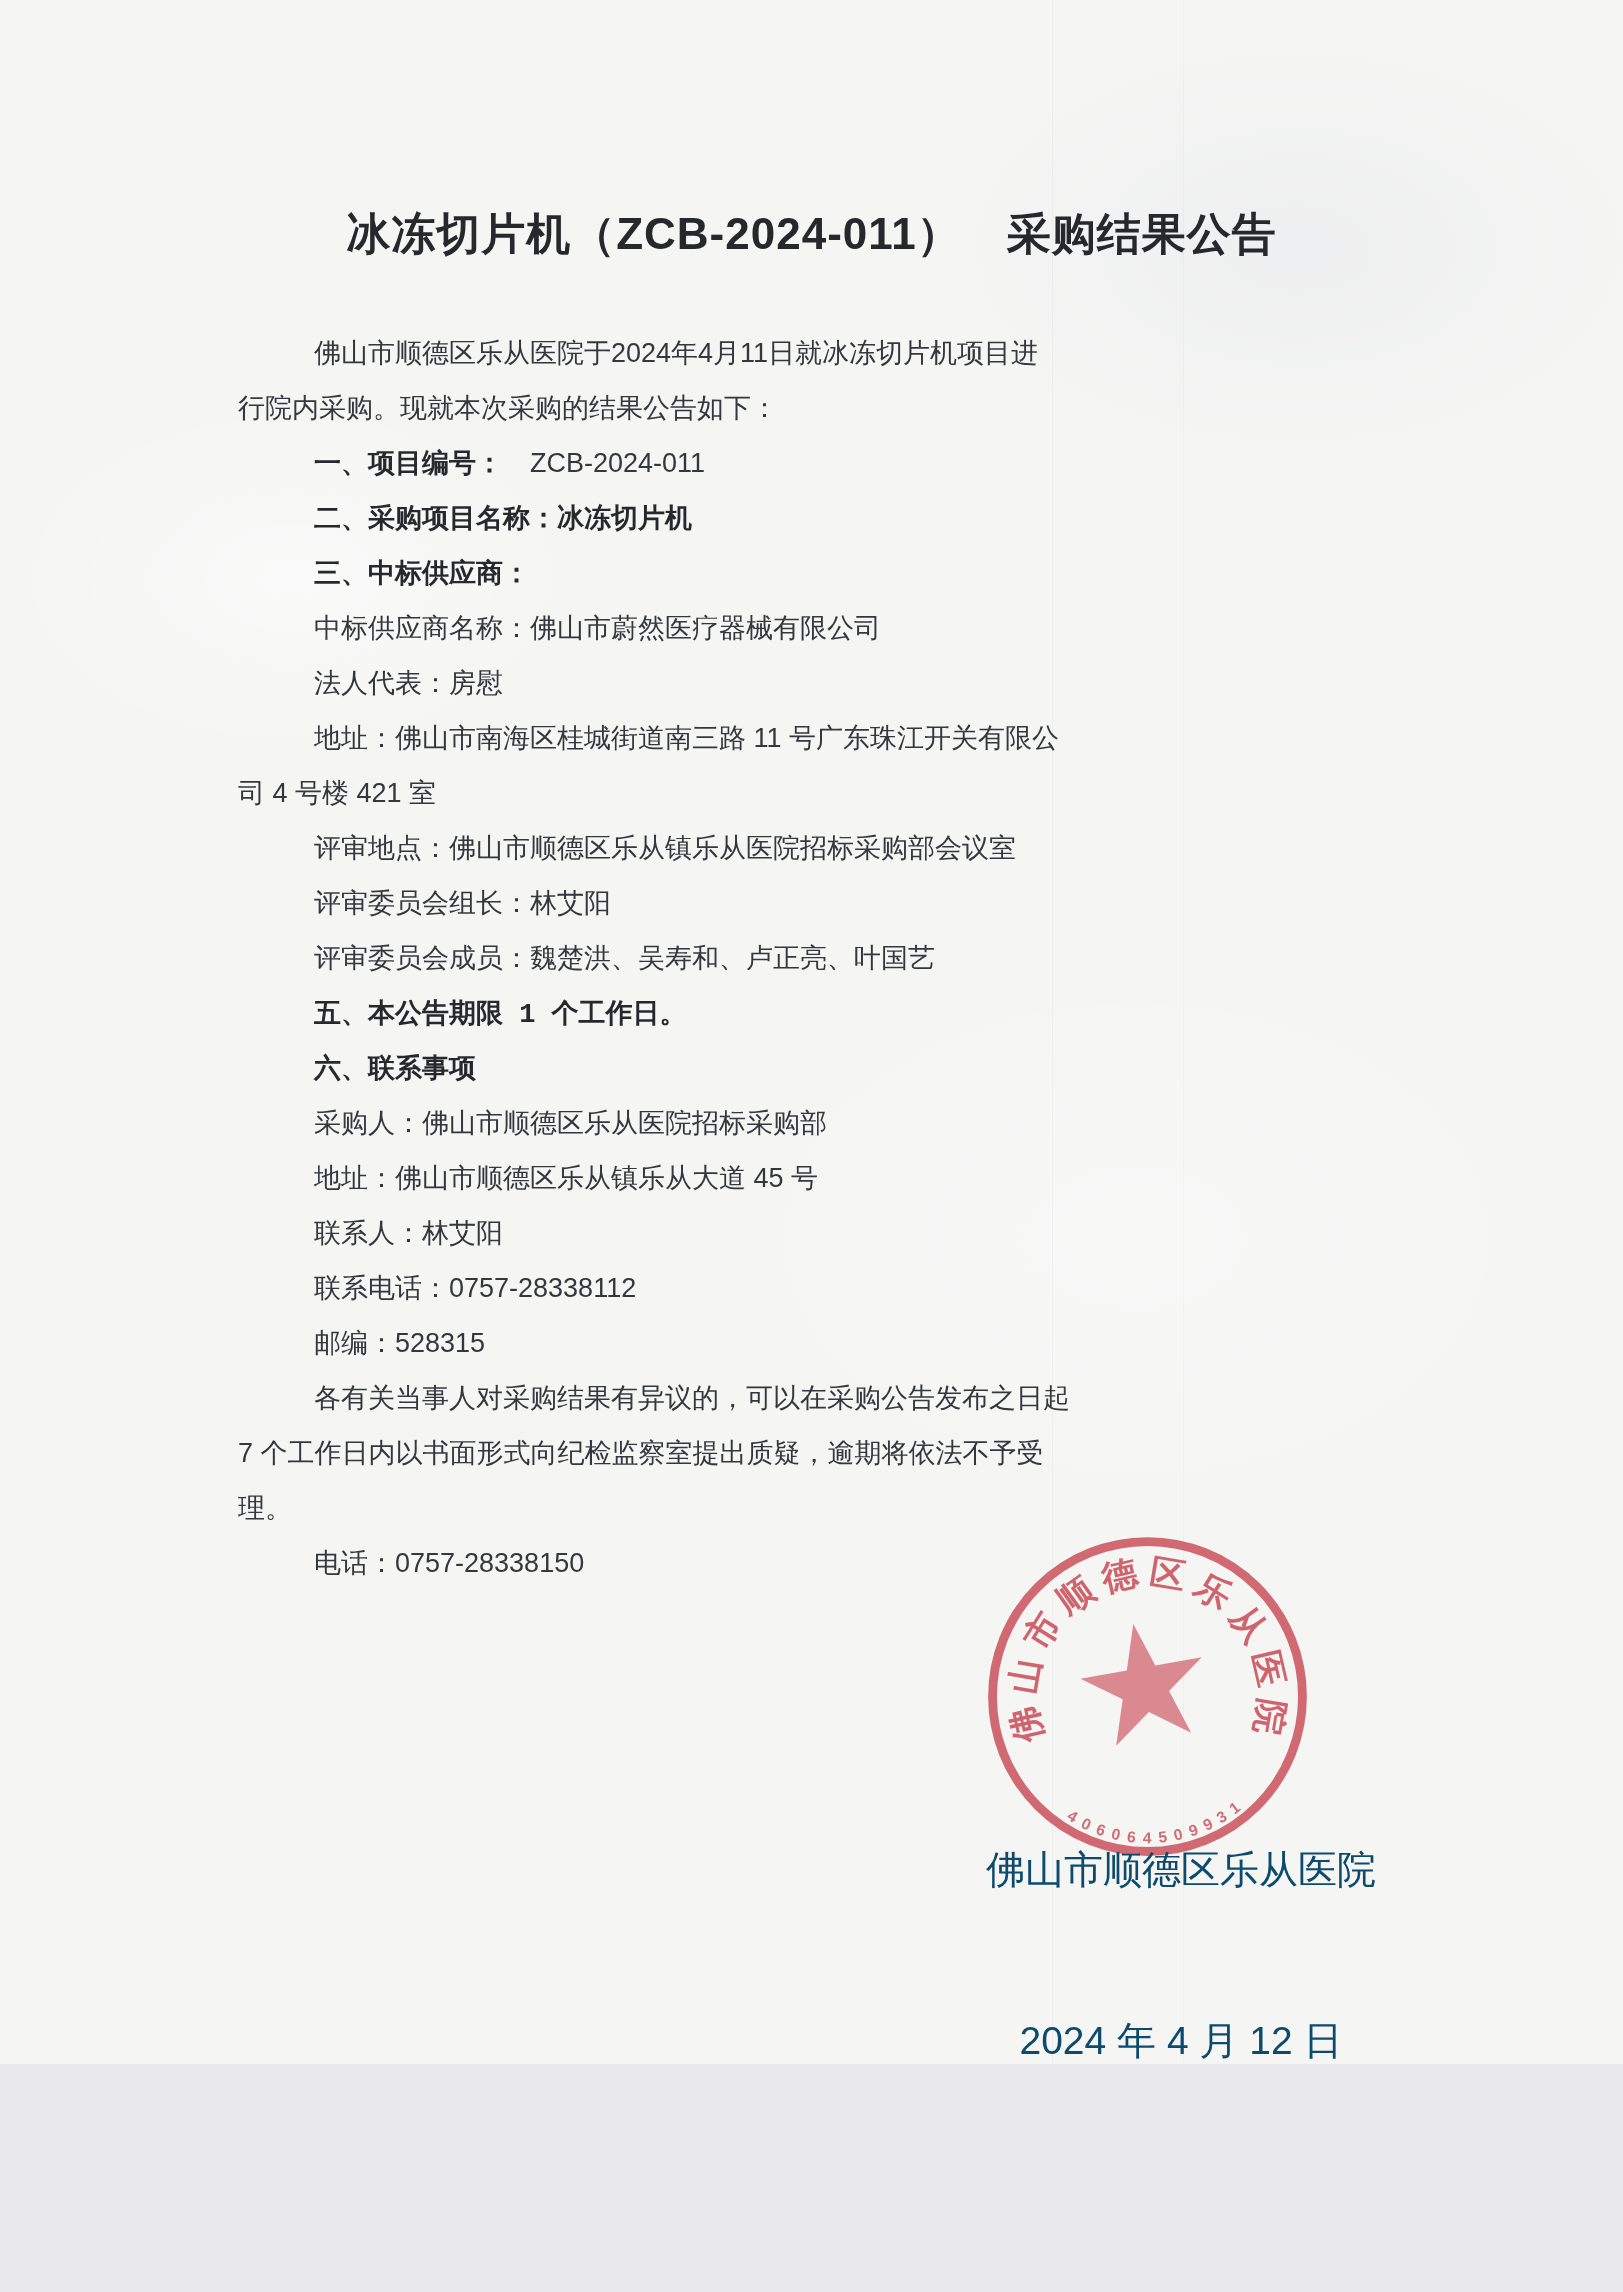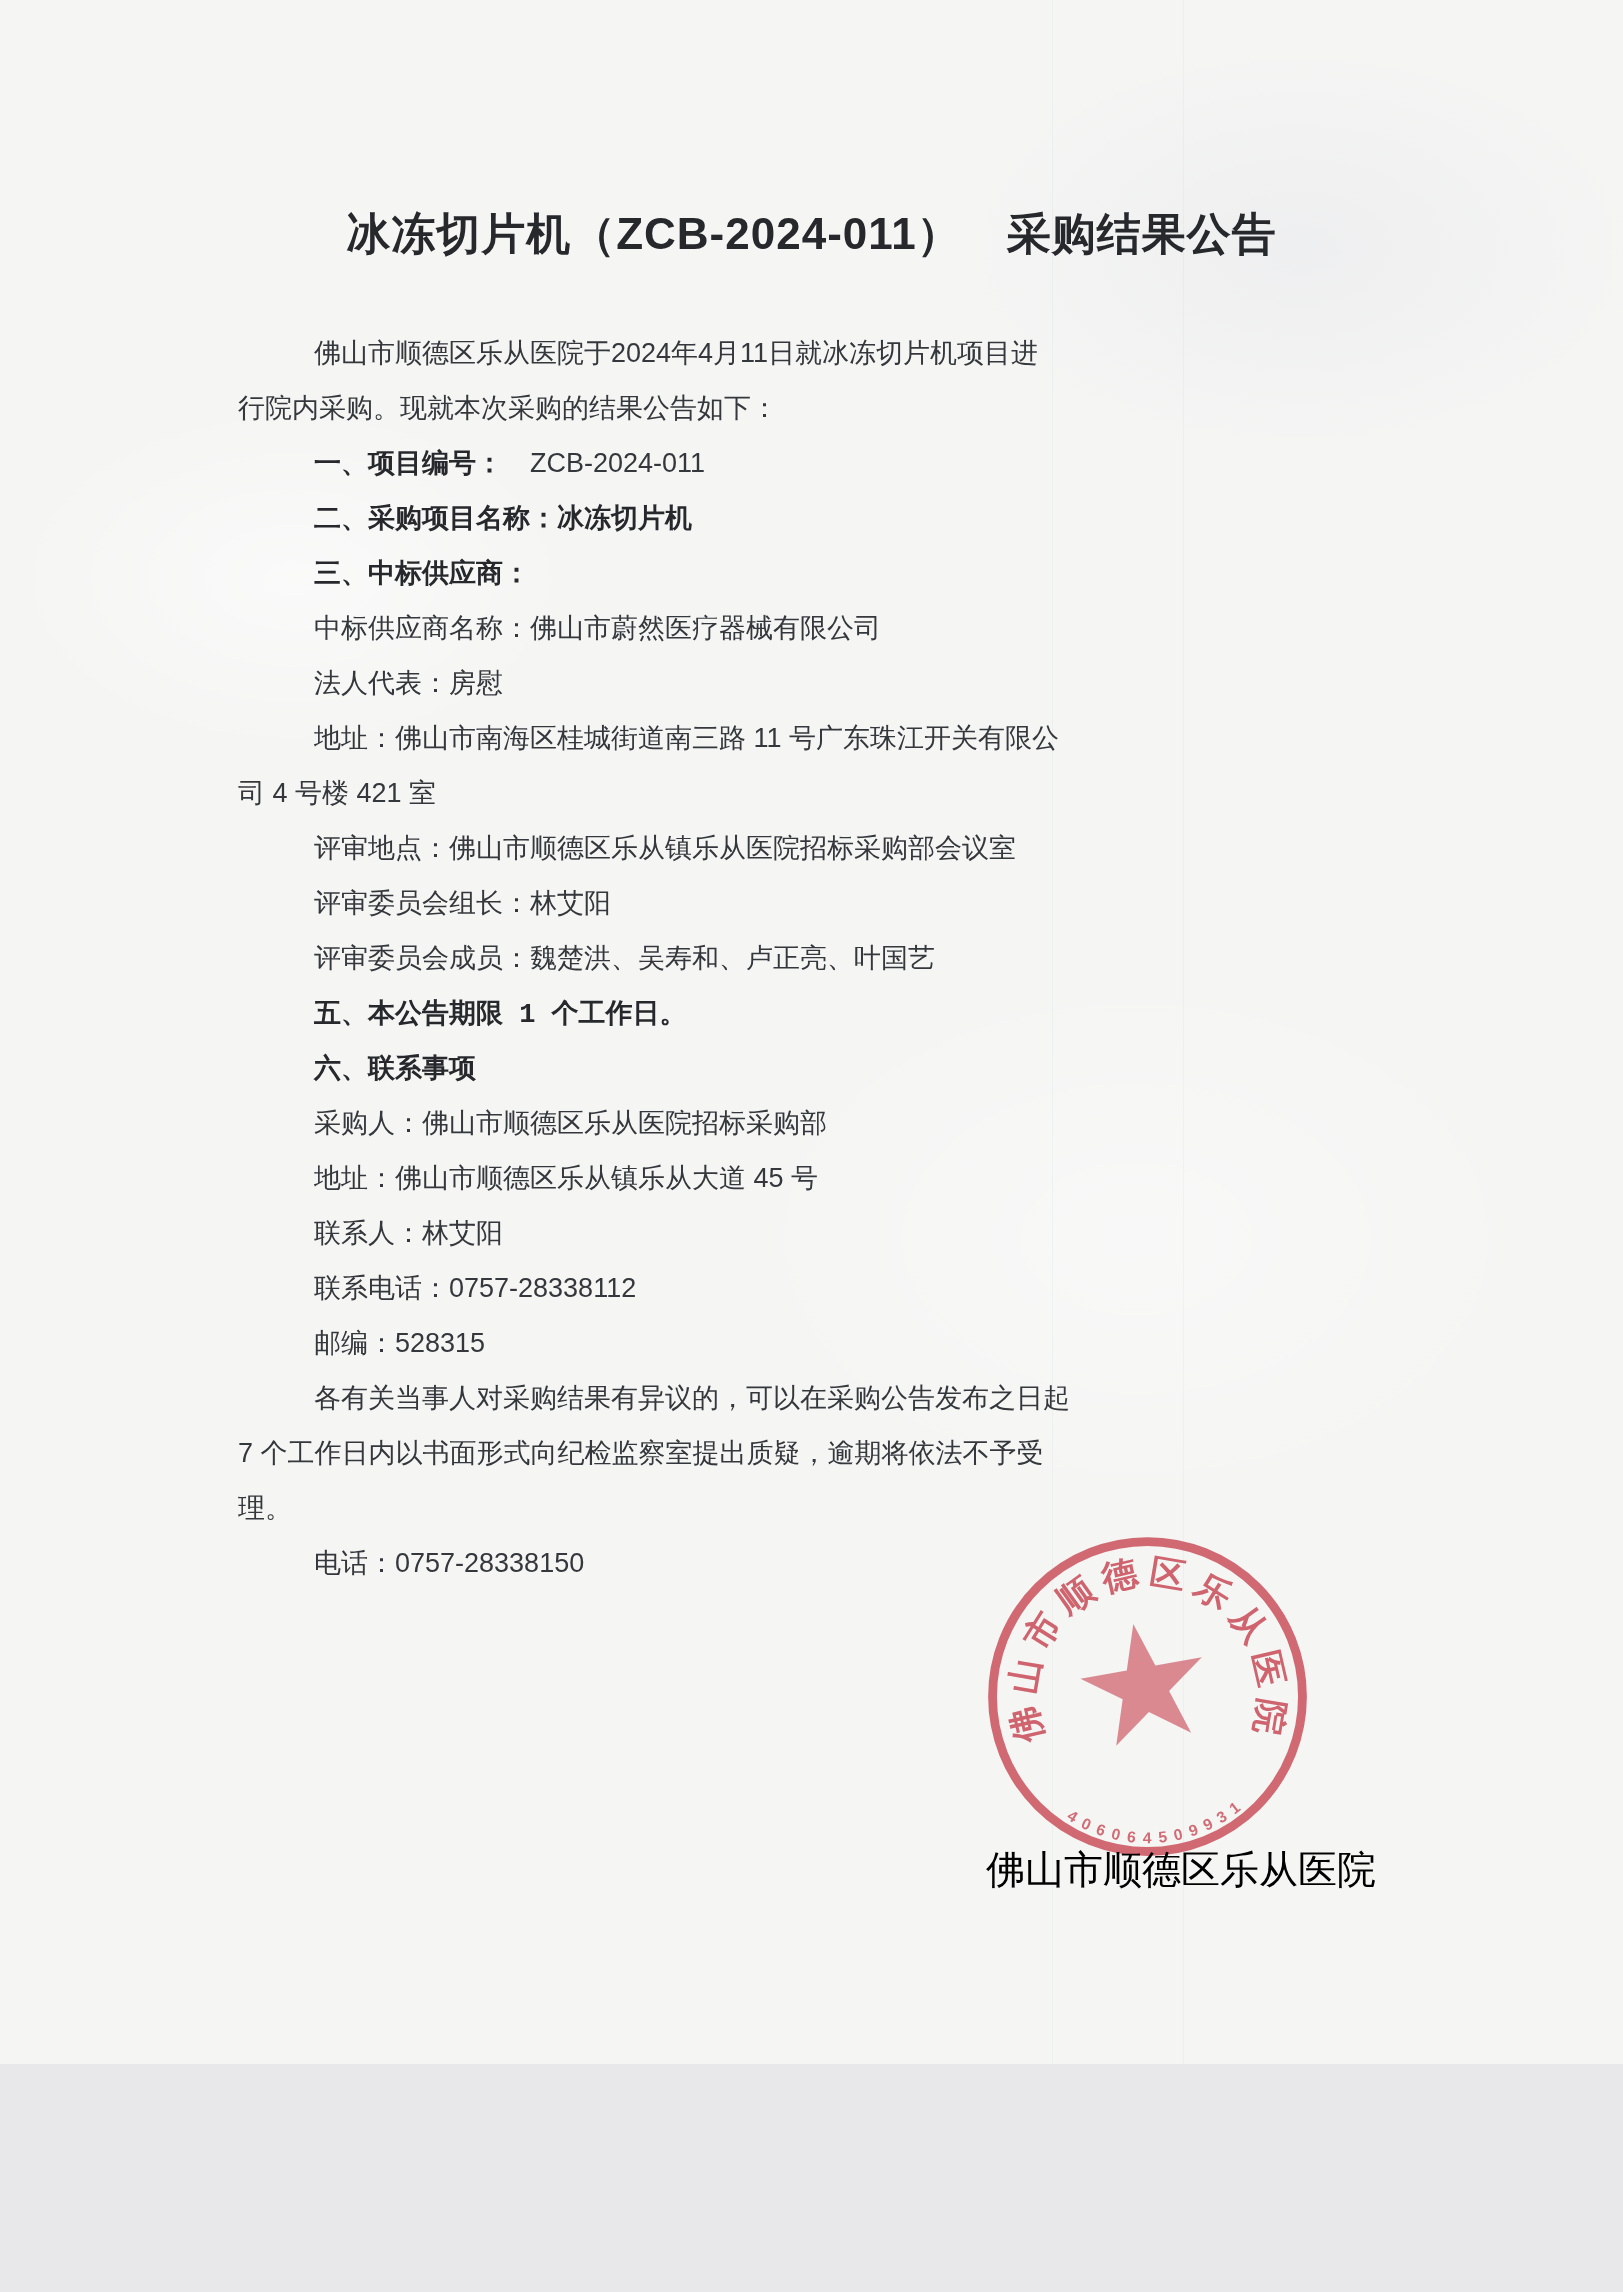--- a/index.html
+++ b/index.html
@@ -39,21 +39,21 @@
     font-size: 27px; line-height: 55px;
     white-space: pre;
   }
   #body-lines .line { height: 55px; }
   #body-lines .indent { padding-left: 76px; }
   #body-lines .b { font-weight: bold; color: #26282c; font-family: Liberation Mono, monospace; }
 
   #signature {
     position: absolute; left: 887px; top: 1727px; width: 588px;
     text-align: center; font-size: 39px; line-height: 57px;
-    color: #000000; white-space: pre; z-index: 3;
+    color: #0c4a6e; white-space: pre; z-index: 3;
   }
   #stamp { position: absolute; left: 969px; top: 1518px; z-index: 2; }
 </style>
 </head>
 <body>
 
 <div id="page">
   <div id="texture"></div>
   <div id="scan-line-a" class="scan-line"></div>
   <div id="scan-line-b" class="scan-line"></div>
@@ -90,15 +90,16 @@
         <text x="213.2788263824732" y="322.5618547833483" fill="#cb5560" dominant-baseline="central" transform="rotate(-12.545454545454561 213.2788263824732 322.5618547833483)">0</text>
         <text x="228.6657237410409" y="318.22888910845916" fill="#cb5560" dominant-baseline="central" transform="rotate(-18.909090909090907 228.6657237410409 318.22888910845916)">9</text>
         <text x="243.47755606906517" y="312.2171651502787" fill="#cb5560" dominant-baseline="central" transform="rotate(-25.272727272727252 243.47755606906517 312.2171651502787)">9</text>
         <text x="257.53179610397996" y="304.6007658104418" fill="#cb5560" dominant-baseline="central" transform="rotate(-31.636363636363626 257.53179610397996 304.6007658104418)">3</text>
         <text x="270.6552524468948" y="295.47354851936797" fill="#cb5560" dominant-baseline="central" transform="rotate(-38 270.6552524468948 295.47354851936797)">1</text>
       </g>
   </svg>
 
   <div id="signature">
     <div>佛山市顺德区乐从医院</div>
+    <div>2024 年 4 月 12 日</div>
   </div>
 </div>
 
 
 </body></html>

